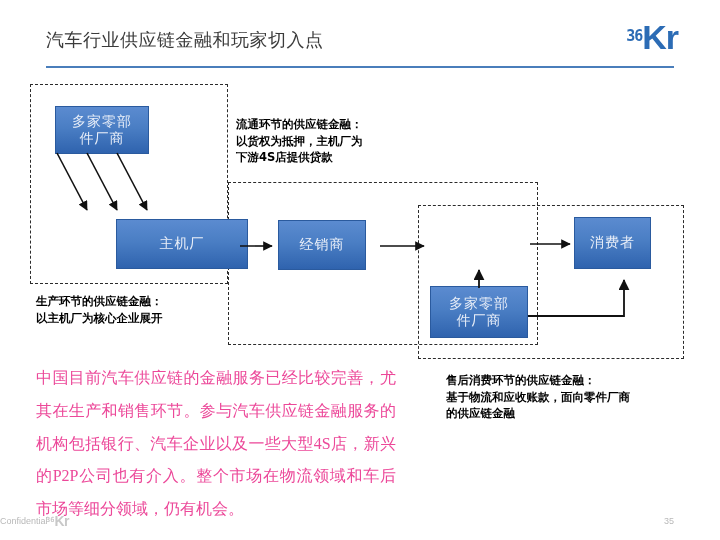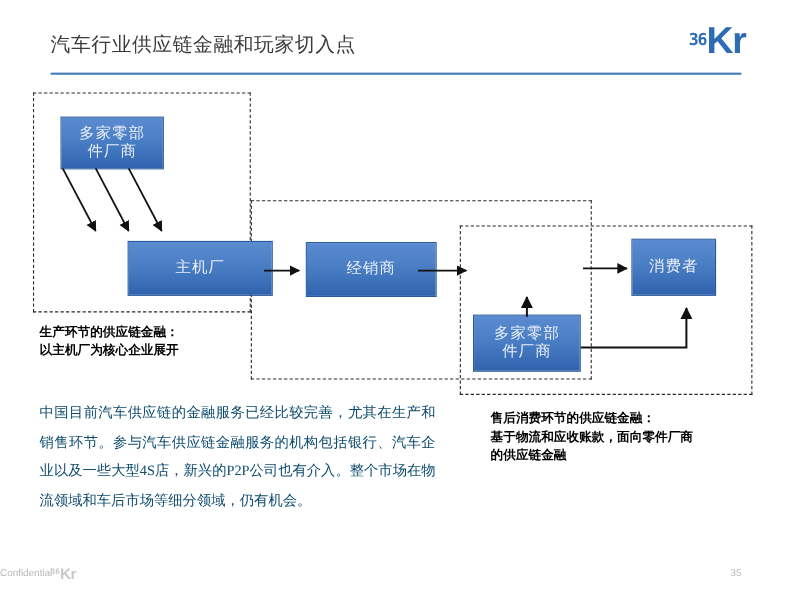--- a/index.html
+++ b/index.html
@@ -80,21 +80,21 @@
     align-items: center;
     justify-content: center;
     text-align: center;
     font-family: "Liberation Serif", "DejaVu Serif", serif;
     font-size: 14px;
     line-height: 1.25;
     letter-spacing: 1px;
   }
   #node-parts-top    { left: 55px;  top: 106px; width: 94px;  height: 48px; }
   #node-oem          { left: 116px; top: 219px; width: 132px; height: 50px; align-items: center; }
-  #node-dealer       { left: 278px; top: 220px; width: 119px; height: 50px; }
+  #node-dealer       { left: 278px; top: 220px; width: 88px; height: 50px; }
   #node-distributor  { left: 430px; top: 217px; width: 98px;  height: 52px; }
   #node-parts-after  { left: 430px; top: 286px; width: 98px;  height: 52px; }
   #node-consumer     { left: 574px; top: 217px; width: 77px; height: 52px; }
 
   
   .annotation {
     position: absolute;
     font-family: "DejaVu Sans", "Liberation Sans", sans-serif;
     font-size: 11.5px;
     font-weight: 700;
@@ -106,22 +106,22 @@
   #anno-production  { left: 36px;  top: 293px; width: 210px; }
   #anno-aftermarket { left: 414px; top: 372px; width: 280px; margin-left: 32px; }
 
   
   #body-paragraph {
     position: absolute;
     left: 36px;
     top: 362px;
     width: 360px;
     font-family: "Liberation Serif", "DejaVu Serif", serif;
-    font-size: 13px;
-    color: #0c4a6e;
+    font-size: 16px;
+    color: #ec4899;
     line-height: 2.05;
     text-align: justify;
   }
 
   
   .arrow-svg { position: absolute; overflow: visible; }
   #arrows-parts-to-oem { left: 55px;  top: 150px; width: 150px; height: 80px; }
   #arrow-oem-dealer    { left: 240px; top: 236px; width: 40px;  height: 20px; }
   #arrow-dealer-dist   { left: 380px; top: 236px; width: 52px;  height: 20px; }
   #arrow-parts-up      { left: 464px; top: 266px; width: 30px;  height: 24px; }
@@ -259,20 +259,23 @@
 
   <svg class="arrow-svg" id="arrow-elbow" viewBox="0 0 126 58">
     <defs>
       <marker id="ah6" markerWidth="7" markerHeight="7" refX="5.5" refY="3" orient="auto">
         <path d="M0,0 L6,3 L0,6 z" fill="#111111"></path>
       </marker>
     </defs>
     <path d="M0,44 L96,44 L96,8" fill="none" stroke="#111111" stroke-width="1.8" marker-end="url(#ah6)"></path>
   </svg>
 
+  <div class="annotation" id="anno-circulation">流通环节的供应链金融：
+以货权为抵押，主机厂为
+下游4S店提供贷款</div>
   <div class="annotation" id="anno-production">生产环节的供应链金融：
 以主机厂为核心企业展开</div>
   <div class="annotation" id="anno-aftermarket">售后消费环节的供应链金融：
 基于物流和应收账款，面向零件厂商
 的供应链金融</div>
 
   <div id="body-paragraph">中国目前汽车供应链的金融服务已经比较完善，尤其在生产和销售环节。参与汽车供应链金融服务的机构包括银行、汽车企业以及一些大型4S店，新兴的P2P公司也有介入。整个市场在物流领域和车后市场等细分领域，仍有机会。</div>
 
   <div id="footer-logo">
     <span class="num36">36</span>

